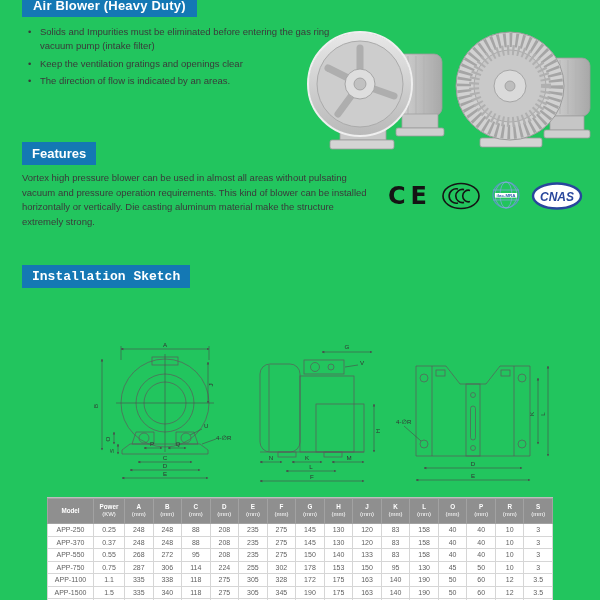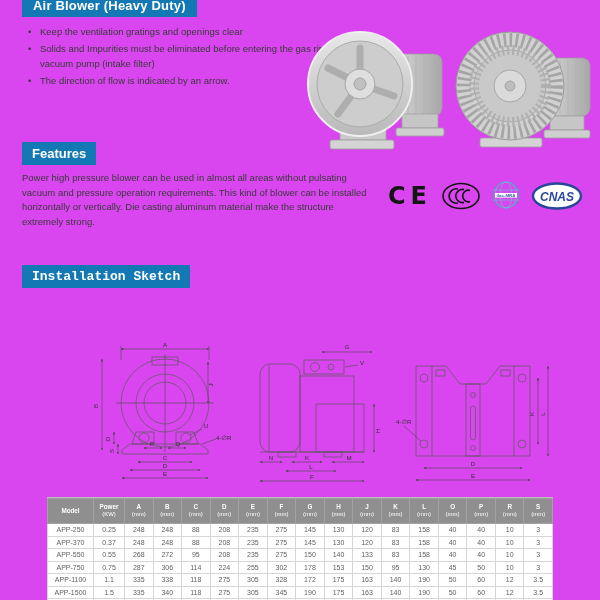--- a/index.html
+++ b/index.html
@@ -1,19 +1,19 @@
 <!DOCTYPE html>
 <html><head>
 <meta charset="utf-8">
 <style>
   * { margin:0; padding:0; box-sizing:border-box; }
   body { background:#fff; }
   .page {
     position:relative; width:600px; height:600px; margin:0 auto;
-    background:#d946ef; overflow:hidden;
+    background:#22c55e; overflow:hidden;
     font-family:"Liberation Sans", sans-serif; color:#3c3c3c;
   }
   .badge {
     position:absolute; display:inline-block;
     background:#1478b4; color:#ffffff; font-weight:bold;
   }
   .badge.title { left:22px; top:-7px; font-size:13px; padding:5px 11px 4px; letter-spacing:.2px; }
   .badge.small { font-size:13px; padding:4px 10px; }
 
   .bullets { position:absolute; left:26px; top:25px; width:322px; list-style:none; }
@@ -56,23 +56,23 @@
   table.spec col.c-power { width:31px; }
 </style>
 </head>
 <body>
 
 <div class="page">
 
   <div class="badge title">Air Blower (Heavy Duty)</div>
 
   <ul class="bullets">
+    <li>Solids and Impurities must be eliminated before entering the gas ring vacuum pump (intake filter)</li>
     <li>Keep the ventilation gratings and openings clear</li>
-    <li>Solids and Impurities must be eliminated before entering the gas ring vacuum pump (intake filter)</li>
-    <li>The direction of flow is indicated by an arrow.</li>
+    <li>The direction of flow is indicated by an areas.</li>
   </ul>
 
   <div class="hero">
     <svg width="148" height="138" viewBox="0 0 148 138">
       <defs>
         <linearGradient id="met1" x1="0" y1="0" x2="0" y2="1">
           <stop offset="0" stop-color="#e8e8e8"></stop>
             <stop offset="1" stop-color="#b9b9b9"></stop>
         </linearGradient>
         <linearGradient id="met2" x1="0" y1="0" x2="1" y2="0">
@@ -118,21 +118,21 @@
       <circle cx="60" cy="62" r="54" fill="#d2d2d2" stroke="#9a9a9a" stroke-width="1"></circle>
       <circle cx="60" cy="62" r="46" fill="none" stroke="#a5a5a5" stroke-width="14" stroke-dasharray="2.6 3.4"></circle>
       <circle cx="60" cy="62" r="36" fill="#c9c9c9" stroke="#ababab" stroke-width="1"></circle>
       <circle cx="60" cy="62" r="36" fill="none" stroke="#b0b0b0" stroke-width="10" stroke-dasharray="2.2 3"></circle>
       <circle cx="60" cy="62" r="16" fill="#dadada" stroke="#a6a6a6" stroke-width="1"></circle>
       <circle cx="60" cy="62" r="5" fill="#bdbdbd" stroke="#9a9a9a" stroke-width="0.8"></circle>
     </svg>
   </div>
 
   <div class="badge small" style="left:22px; top:142px;">Features</div>
-  <div class="features-text">Power high pressure blower can be used in almost all areas without pulsating vacuum and pressure operation requirements. This kind of blower can be installed horizontally or vertically. Die casting aluminum material make the structure extremely strong.</div>
+  <div class="features-text">Vortex high pressure blower can be used in almost all areas without pulsating vacuum and pressure operation requirements. This kind of blower can be installed horizontally or vertically. Die casting aluminum material make the structure extremely strong.</div>
 
   <div class="logos">
     <span class="ce-text">CE</span>
     <svg width="40" height="28" viewBox="0 0 40 28">
       <ellipse cx="20" cy="14" rx="18" ry="12.5" fill="none" stroke="#141414" stroke-width="1.6"></ellipse>
       <path d="M17,7 A7.2,7.2 0 1 0 17,21" fill="none" stroke="#141414" stroke-width="1.6"></path>
       <path d="M23,7.6 A6.6,6.6 0 1 0 23,20.4" fill="none" stroke="#141414" stroke-width="1.6"></path>
       <path d="M29,8.4 A5.8,5.8 0 1 0 29,19.6" fill="none" stroke="#141414" stroke-width="1.6"></path>
     </svg>
     <svg width="32" height="32" viewBox="0 0 32 32">

